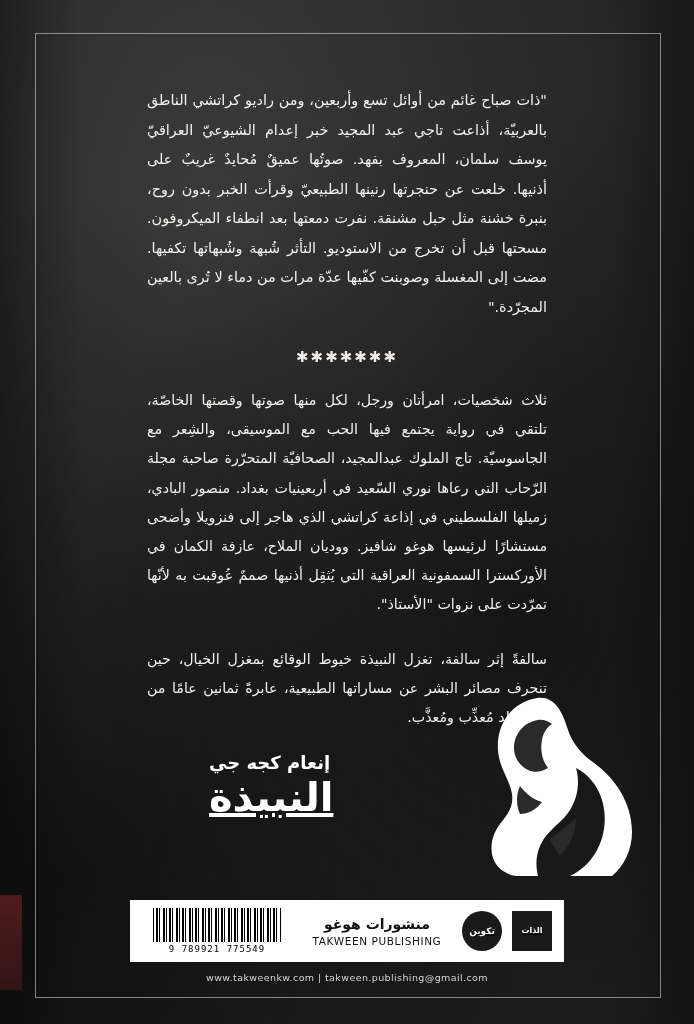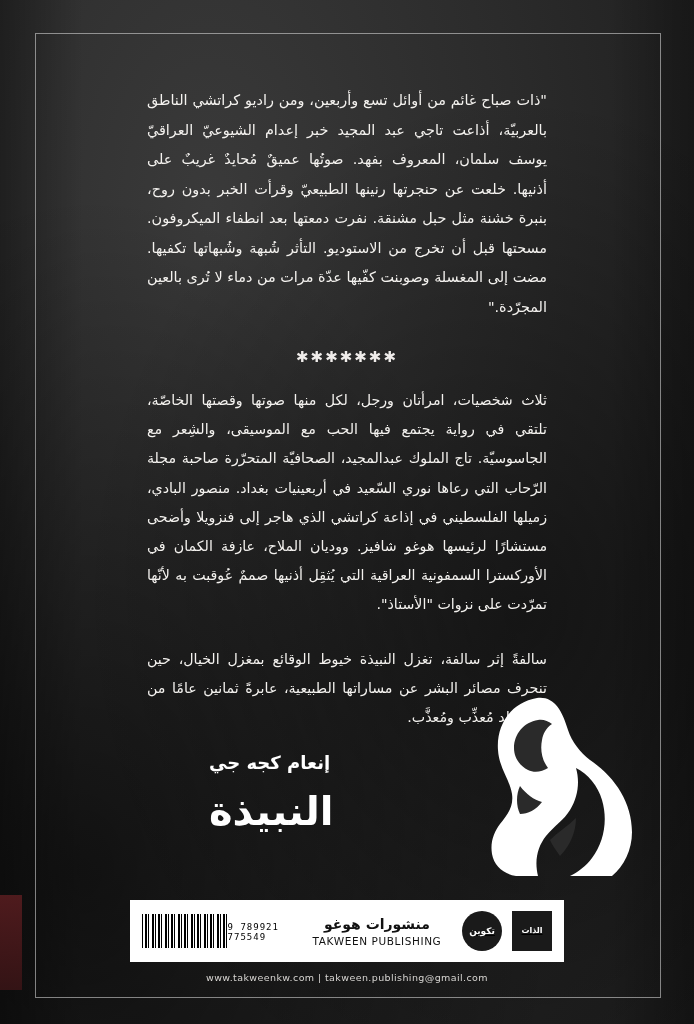--- a/index.html
+++ b/index.html
@@ -100,43 +100,44 @@
     font-weight: bold;
     color: #ffffff;
     letter-spacing: 0;
     text-align: left;
     font-family: "DejaVu Sans", "Liberation Sans", sans-serif;
   }
   .book-title {
     font-size: 40px;
     font-weight: bold;
     color: #ffffff;
-    margin-top: 16px;
+    margin-top: 2px;
     text-align: left;
     line-height: 1.1;
     font-family: "DejaVu Sans", "Liberation Sans", sans-serif;
+    text-decoration: underline;
   }
 
   
   .pub-bar {
     position: absolute;
     left: 130px;
     top: 900px;
     width: 434px;
     height: 62px;
     background: #ffffff;
     display: flex;
     align-items: center;
     direction: ltr;
   }
   .barcode-box {
     width: 150px;
     padding-left: 12px;
     display: flex;
-    flex-direction: row;
+    flex-direction: column;
     align-items: center;
     justify-content: center;
   }
   .barcode {
     height: 34px;
     width: 128px;
     background-image: repeating-linear-gradient(
       to right,
       #000 0px, #000 1px, #fff 1px, #fff 3px,
       #000 3px, #000 5px, #fff 5px, #fff 6px,

